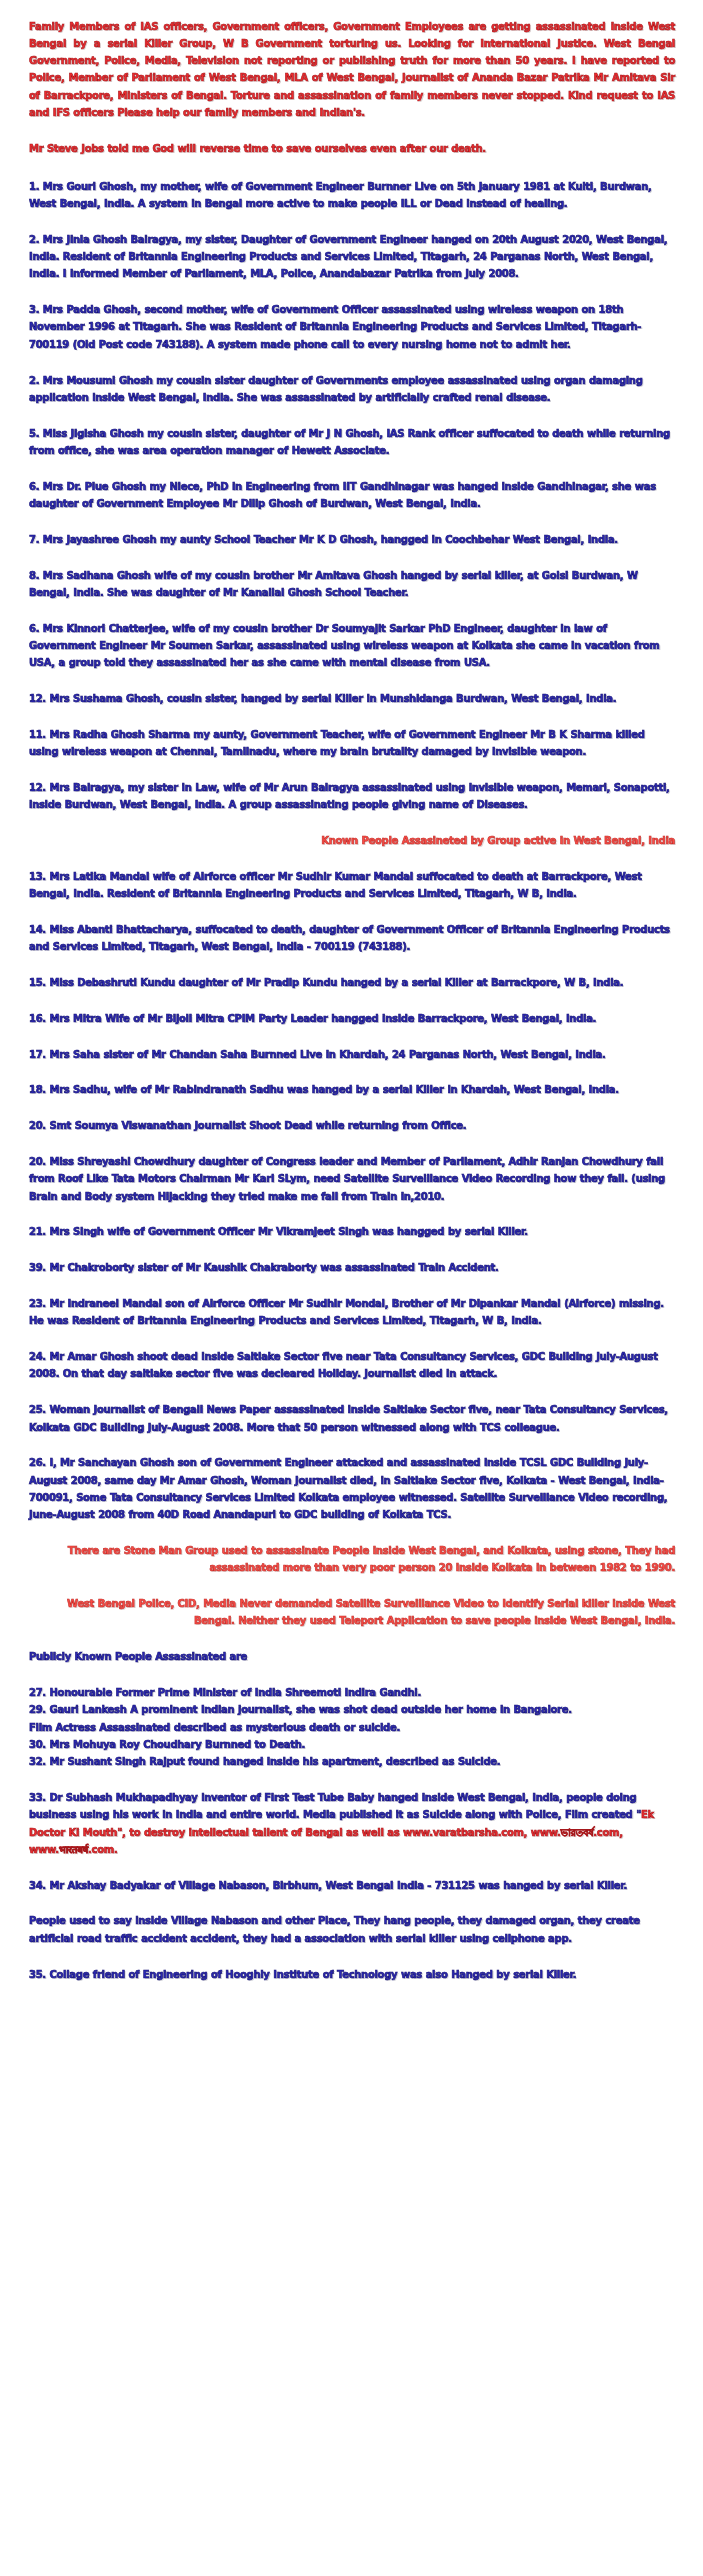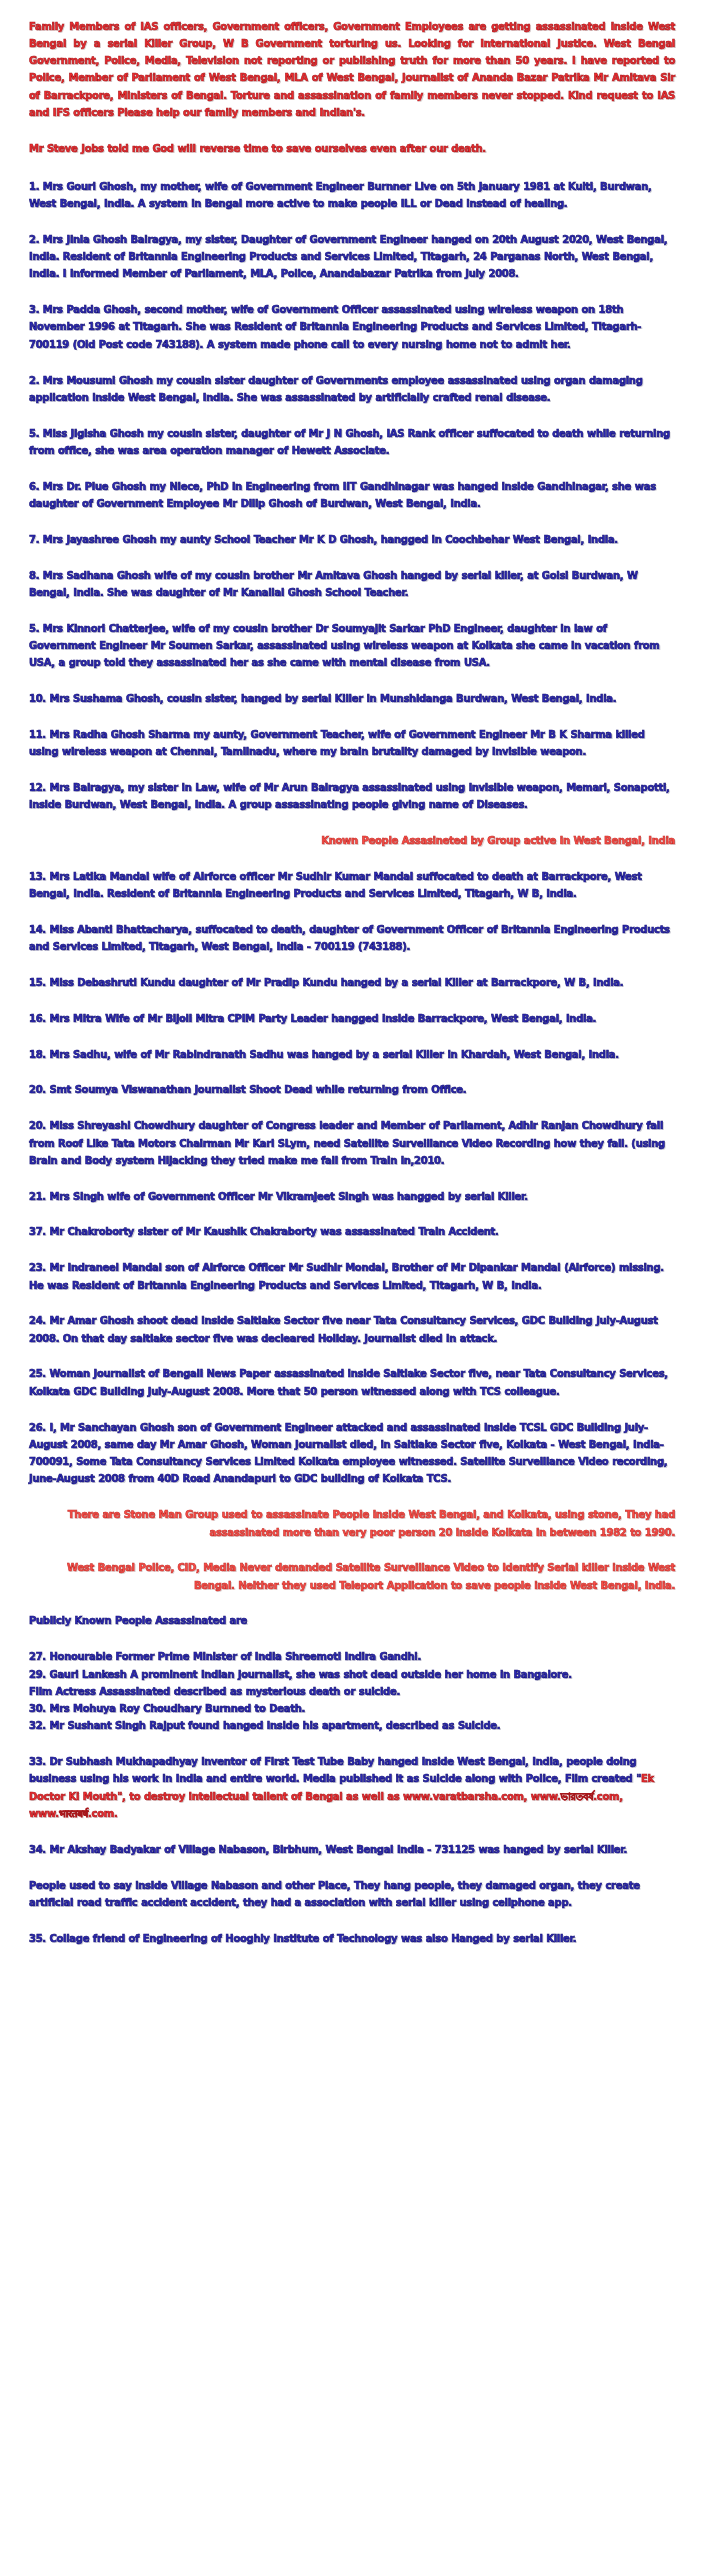--- a/index.html
+++ b/index.html
@@ -59,36 +59,37 @@
   <p class="t-red steve">Mr Steve Jobs told me God will reverse time to save ourselves even after our death.</p>
 
   <p class="t-blue">1. Mrs Gouri Ghosh, my mother, wife of Government Engineer Burnner Live on 5th January 1981 at Kulti, Burdwan, West Bengal, India.  A system in Bengal more active to make people ILL or Dead instead of healing.</p>
   <p class="t-blue">2. Mrs Jinia Ghosh Bairagya, my sister, Daughter of Government Engineer hanged on 20th August 2020, West Bengal, India. Resident of Britannia Engineering Products and Services Limited, Titagarh, 24 Parganas North, West Bengal, India. I informed Member of Parliament, MLA, Police, Anandabazar Patrika from July 2008.</p>
   <p class="t-blue">3. Mrs Padda Ghosh, second mother, wife of Government Officer assassinated using wireless weapon on 18th November 1996 at Titagarh. She was Resident of Britannia Engineering Products and Services Limited, Titagarh-700119 (Old Post code 743188). A system made phone call to every nursing home not to admit her.</p>
   <p class="t-blue">2. Mrs Mousumi Ghosh my cousin sister daughter of Governments employee assassinated using organ damaging application inside West Bengal, India. She was assassinated by artificially crafted renal disease.</p>
   <p class="t-blue">5. Miss Jigisha Ghosh my cousin sister, daughter of Mr J N Ghosh, IAS Rank officer suffocated to death while returning from office, she was area operation manager of Hewett Associate.</p>
   <p class="t-blue">6. Mrs Dr. Piue Ghosh my Niece, PhD in Engineering from IIT Gandhinagar was hanged inside Gandhinagar, she was daughter of Government Employee Mr Dilip Ghosh of Burdwan, West Bengal, India.</p>
   <p class="t-blue">7. Mrs Jayashree Ghosh my aunty  School Teacher Mr K D Ghosh, hangged in Coochbehar West Bengal, India.</p>
   <p class="t-blue">8. Mrs Sadhana Ghosh  wife of my cousin brother Mr Amitava Ghosh  hanged by serial killer,  at Golsi Burdwan, W Bengal, India. She was daughter of Mr Kanailal Ghosh School Teacher.</p>
-  <p class="t-blue">5. Mrs Kinnori Chatterjee, wife of my cousin brother Dr Soumyajit Sarkar PhD Engineer, daughter in law of Government Engineer Mr Soumen Sarkar, assassinated using wireless weapon at Kolkata she came in vacation from USA, a group told they assassinated her as she came with mental disease from USA.</p>
-  <p class="t-blue">10. Mrs Sushama Ghosh, cousin sister, hanged by serial Killer in Munshidanga Burdwan, West Bengal, India.</p>
+  <p class="t-blue">6. Mrs Kinnori Chatterjee, wife of my cousin brother Dr Soumyajit Sarkar PhD Engineer, daughter in law of Government Engineer Mr Soumen Sarkar, assassinated using wireless weapon at Kolkata she came in vacation from USA, a group told they assassinated her as she came with mental disease from USA.</p>
+  <p class="t-blue">12. Mrs Sushama Ghosh, cousin sister, hanged by serial Killer in Munshidanga Burdwan, West Bengal, India.</p>
   <p class="t-blue">11. Mrs Radha Ghosh Sharma my aunty, Government Teacher, wife of Government Engineer Mr B K Sharma killed using wireless weapon at Chennai, Tamilnadu, where my brain brutality damaged by invisible weapon.</p>
   <p class="t-blue">12. Mrs Bairagya, my sister in Law, wife of Mr Arun Bairagya assassinated using invisible weapon, Memari, Sonapotti, inside Burdwan, West Bengal, India. A group assassinating people giving name of Diseases.</p>
 
   <p class="t-red2">Known People Assasineted by  Group active in West Bengal, India</p>
 
   <p class="t-blue">13. Mrs Latika Mandal wife of Airforce officer Mr Sudhir Kumar Mandal suffocated to death at Barrackpore, West Bengal, India. Resident of Britannia Engineering Products and Services Limited, Titagarh,  W B, India.</p>
   <p class="t-blue">14. Miss Abanti Bhattacharya, suffocated to death, daughter of Government Officer of Britannia Engineering Products and Services Limited, Titagarh, West Bengal, India - 700119 (743188).</p>
   <p class="t-blue">15. Miss Debashruti Kundu daughter of Mr Pradip Kundu hanged by a serial Killer at Barrackpore, W B, India.</p>
   <p class="t-blue">16. Mrs Mitra Wife of Mr Bijoli Mitra CPIM Party Leader hangged inside Barrackpore, West Bengal, India.</p>
+  <p class="t-blue">17. Mrs Saha sister of Mr Chandan Saha Burnned Live in Khardah, 24 Parganas North, West Bengal, India.</p>
   <p class="t-blue">18. Mrs Sadhu, wife of Mr Rabindranath Sadhu was hanged by a serial Killer in Khardah, West Bengal, India.</p>
   <p class="t-blue">20. Smt Soumya Viswanathan Journalist Shoot Dead while returning from Office.</p>
   <p class="t-blue">20. Miss Shreyashi Chowdhury daughter of Congress leader and Member of Parliament, Adhir Ranjan Chowdhury fall from Roof Like Tata Motors Chairman Mr Karl SLym, need Satellite Surveillance Video Recording how they fall. (using Brain and Body system Hijacking they tried make me fall from Train in,2010.</p>
   <p class="t-blue">21. Mrs Singh wife of Government Officer Mr Vikramjeet Singh was hangged by serial Killer.</p>
-  <p class="t-blue">37. Mr Chakroborty sister of Mr Kaushik Chakraborty was assassinated Train Accident.</p>
+  <p class="t-blue">39. Mr Chakroborty sister of Mr Kaushik Chakraborty was assassinated Train Accident.</p>
   <p class="t-blue">23. Mr Indraneel Mandal son of Airforce Officer Mr Sudhir Mondal, Brother of Mr Dipankar Mandal (Airforce) missing. He was Resident of Britannia Engineering Products and Services Limited, Titagarh, W B, India.</p>
   <p class="t-blue">24. Mr Amar Ghosh shoot dead inside Saltlake Sector five near Tata Consultancy Services, GDC Building July-August 2008. On that day saltlake sector five was decleared Holiday. Journalist died in attack.</p>
   <p class="t-blue">25. Woman Journalist of Bengali News Paper assassinated inside Saltlake Sector five, near Tata Consultancy Services, Kolkata GDC Building July-August 2008. More that 50 person witnessed along with TCS colleague.</p>
   <p class="t-blue">26. I, Mr Sanchayan Ghosh son of Government Engineer attacked and assassinated inside TCSL GDC Building July-August 2008, same day Mr Amar Ghosh, Woman Journalist died, in Saltlake Sector five, Kolkata - West Bengal, India-700091, Some Tata Consultancy Services Limited Kolkata employee witnessed. Satellite Surveillance Video recording, June-August 2008 from 40D Road Anandapuri to GDC building of Kolkata TCS.</p>
 
   <p class="t-red2">There are Stone Man Group used to assassinate People inside West Bengal, and Kolkata, using stone, They had assassinated more than very poor person 20 inside Kolkata in between 1982 to 1990.</p>
   <p class="t-red2">West Bengal Police, CID, Media Never demanded Satellite Surveillance Video to Identify Serial killer inside West Bengal. Neither they used Teleport Application to save people inside West Bengal, India.</p>
 
   <p class="t-blue">Publicly Known People Assassinated are</p>
 

